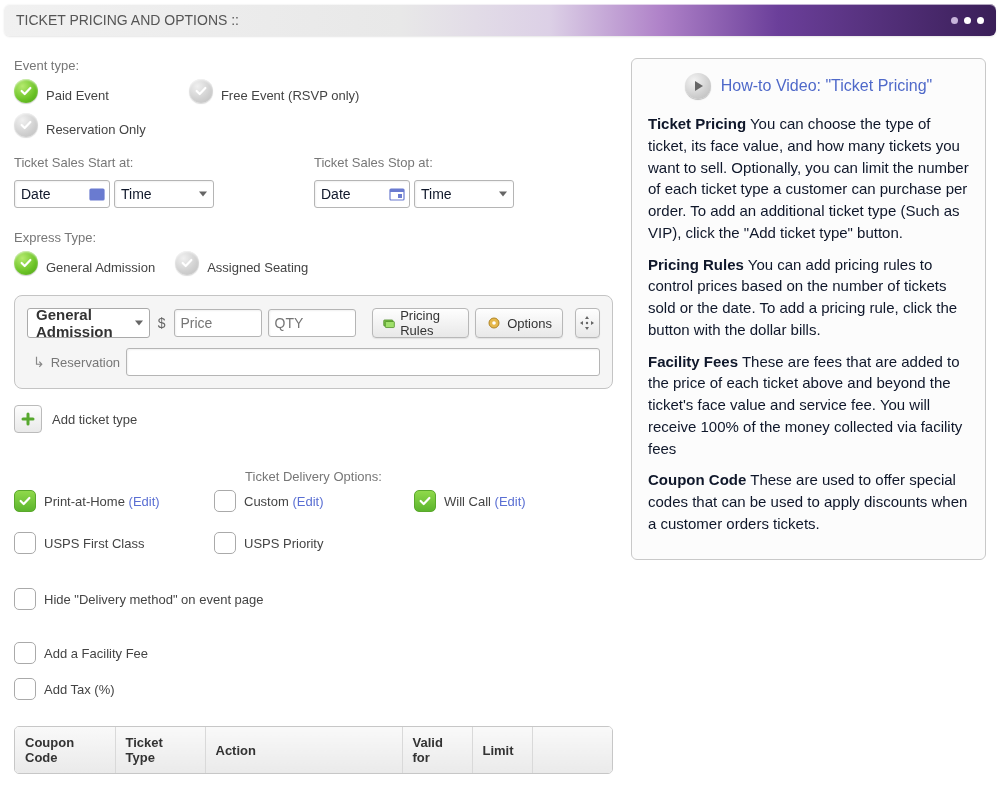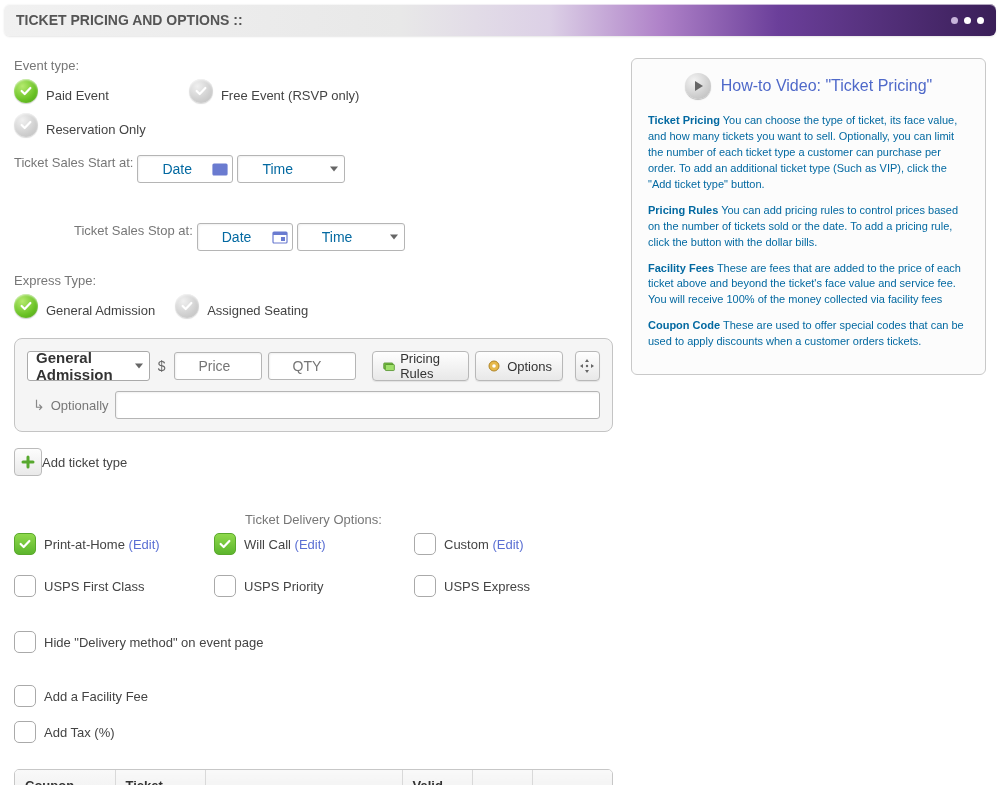--- a/index.html
+++ b/index.html
@@ -11,21 +11,21 @@
     padding: 4px;
   }
   .panel-header {
     display: flex;
     align-items: center;
     justify-content: space-between;
     height: 32px;
     padding: 0 12px;
     border-radius: 6px;
     font-size: 14px;
-    font-weight: bold;
+    font-weight: normal;
     color: #555;
     background: linear-gradient(90deg,#f1f1f1 0%,#e8e8e8 40%,#dcd0e6 55%,#b083c9 66%,#6b3f9a 78%,#3a1f58 100%);
     position: relative;
     box-shadow: inset 0 1px 0 rgba(255,255,255,.6), 0 1px 2px rgba(0,0,0,.1);
   }
   .header-dots { display: flex; gap: 6px; }
   .header-dots span { width:7px; height:7px; border-radius:50%; background:#c7b4da; }
   .header-dots span.on { background:#fff; }
   .content { display:flex; gap:18px; padding: 22px 10px 10px 10px; }
   .left { flex: 1; min-width:0; }
@@ -40,29 +40,29 @@
   .section-label { color:#777; margin-bottom:6px; }
   .row { display:flex; align-items:center; gap:20px; margin-bottom:10px; flex-wrap:wrap;}
   .radio-item { display:flex; align-items:flex-end; gap:8px; }
   .radio-circle {
     width:24px; height:24px; border-radius:50%; display:flex; align-items:center; justify-content:center;
   }
   .radio-circle.green { background: radial-gradient(circle at 35% 30%, #b5ea6e, #6ac225 60%, #4a9b14); box-shadow: inset 0 1px 2px rgba(255,255,255,.7), 0 1px 1px rgba(0,0,0,.2);}
   .radio-circle.grey { background: radial-gradient(circle at 35% 30%, #f0f0f0, #cfcfcf 60%, #bdbdbd); box-shadow: inset 0 1px 2px rgba(255,255,255,.7), 0 1px 1px rgba(0,0,0,.15);}
   .radio-circle svg { width:14px; height:14px; }
   .twocol { display:flex; gap:40px; margin-top:18px; flex-wrap:wrap;}
-  .column { display:flex; flex-direction:row; gap:4px; }
+  .column { display:flex; flex-direction:column; gap:4px; }
   .field-row { display:flex; gap:4px; }
   .input-like {
-    height:28px; border:1px solid #b5b5b5; border-radius:3px; background:#fff; display:flex; align-items:center; padding:0 24px; font-size:14px; color:#0369a1;
+    height:28px; border:1px solid #b5b5b5; border-radius:3px; background:#fff; display:flex; align-items:center; padding:0 6px; font-size:14px; color:#0f172a;
     box-shadow: inset 1px 1px 2px rgba(0,0,0,.06);
   }
   .date-field { width:96px; position:relative; }
   .date-field .cal { position:absolute; right:4px; top:5px; width:16px; height:16px; }
-  .select-field { width:108px; position:relative; padding-right:20px;text-align:right; }
+  .select-field { width:100px; position:relative; padding-right:20px;text-align:right; }
   .select-field::after, .big-select::after {
     content:""; position:absolute; right:6px; top:50%; transform:translateY(-50%); width:0;height:0;
     border-left:4px solid transparent; border-right:4px solid transparent; border-top:5px solid #666;
   }
   .ticket-box {
     border:1px solid #c4c4c4; border-radius:8px; padding:12px; background:#f5f5f5;
     width:600px; max-width:100%; margin-top:20px;
   }
   .tb-row1 { display:flex; gap:6px; align-items:center; }
   .big-select { width:150px; height:30px; border:1px solid #aaa; border-radius:3px; background:#fff; position:relative; display:flex; align-items:center; padding:0 22px 0 8px; font-size:15px; font-weight:bold; color:#333;}
@@ -70,21 +70,21 @@
   .price-input, .qty-input { width:88px; }
   .btn {
     height:30px; border:1px solid #b8b8b8; border-radius:4px; background:linear-gradient(#fefefe,#e8e8e8);
     display:flex; align-items:center; gap:5px; padding:0 10px; font-size:13px; color:#333; cursor:pointer;
     box-shadow: 0 1px 1px rgba(0,0,0,.08);
   }
   .btn-square { width:32px; padding:0; justify-content:center; }
   .tb-row2 { display:flex; align-items:center; gap:6px; margin-top:10px; }
   .desc-input { flex:1; }
   .arrow-sub { color:#888; font-size:14px; padding-left:6px;}
-  .add-row { display:flex; align-items:center; margin-top:16px; }
+  .add-row { display:flex; align-items:center; gap:10px; margin-top:16px; }
   .plus-btn {
     width:28px; height:28px; border:1px solid #bbb; border-radius:4px; background:linear-gradient(#fdfdfd,#e9e9e9);
     display:flex; align-items:center; justify-content:center;
   }
   .delivery { margin-top:36px;text-align:center; }
   .delivery-grid { display:grid; grid-template-columns: 200px 200px 200px; row-gap:20px; column-gap:0; }
   .check-item { display:flex; align-items:center; gap:8px; }
   .checkbox {
     width:22px; height:22px; border:1px solid #aaa; border-radius:5px; background:#fff; display:flex; align-items:center; justify-content:center;
   }
@@ -94,21 +94,21 @@
   .edit-link { color:#5a6fd3; cursor:pointer; }
   .misc-options { margin-top:34px; display:flex; flex-direction:column; gap:14px; }
   .coupon-table { width:600px; max-width:100%; margin-top:26px; border:1px solid #c7c7c7; border-radius:5px; overflow:hidden; }
   .coupon-table table { width:100%; border-collapse:collapse; }
   .coupon-table th { text-align:left; font-weight:bold; color:#333; padding:8px 10px; background:linear-gradient(#f9f9f9,#eaeaea); border-right:1px solid #d9d9d9; font-size:13px;}
   .coupon-table th:last-child { border-right:none; }
   .help-header { display:flex; gap:10px; align-items:center; justify-content:center; margin-bottom:14px; }
   .help-link { color:#4f69c9; font-size:16px; }
   .play-btn { width:26px; height:26px; border-radius:50%; background:radial-gradient(circle at 35% 30%,#f4f4f4,#cfcfcf 60%,#b8b8b8); display:flex; align-items:center; justify-content:center; box-shadow:0 1px 1px rgba(0,0,0,.25);}
   .play-btn::after { content:""; width:0;height:0; border-left:8px solid #666; border-top:5px solid transparent; border-bottom:5px solid transparent; margin-left:2px;}
-  .help-p { font-size:11px; color:#0369a1; line-height:1.45; margin-bottom:10px; }
+  .help-p { font-size:15px; color:#0f172a; line-height:1.45; margin-bottom:10px; }
   .help-p b { font-weight:bold; }
   .cal-icon { fill:#6a7bd0; }
 </style>
 </head>
 <body>
 
 <div class="panel-header">
   <span>TICKET PRICING AND OPTIONS ::</span>
   <div class="header-dots">
     <span></span>
@@ -233,21 +233,21 @@
         <div style="flex:1"></div>
         <div class="btn btn-square">
           <svg width="16" height="16" viewBox="0 0 16 16">
               <path d="M8 1 L10 4 H6 Z M8 15 L6 12 H10 Z M1 8 L4 6 V10 Z M15 8 L12 10 V6 Z" fill="#666"></path>
               <circle cx="8" cy="8" r="1.2" fill="#666"></circle>
             </svg>
         </div>
       </div>
       <div class="tb-row2">
         <span class="arrow-sub">↳</span>
-        <span style="color:#777">Optionally</span>
+        <span style="color:#777">Reservation</span>
         <input class="input-like desc-input" style="">
       </div>
     </div>
 
     <div class="add-row">
       <div class="plus-btn">
         <svg width="16" height="16" viewBox="0 0 16 16">
             <path d="M8 3 V13 M3 8 H13" stroke="#57a82e" stroke-width="3" stroke-linecap="round"></path>
           </svg>
       </div>
@@ -259,42 +259,38 @@
       <div class="delivery-grid">
         <div class="check-item">
           <div class="checkbox checked">
               <svg viewBox="0 0 16 16">
                 <path d="M3 8 L6.5 11.5 L13 4.5" stroke="#fff" stroke-width="2.5" fill="none" stroke-linecap="round" stroke-linejoin="round"></path>
               </svg>
             </div>
           <span><span>Print-at-Home</span> <span class="edit-link">(Edit)</span></span>
         </div>
         <div class="check-item">
+          <div class="checkbox"></div>
+          <span><span>Custom</span> <span class="edit-link">(Edit)</span></span>
+        </div>
+        <div class="check-item">
           <div class="checkbox checked">
               <svg viewBox="0 0 16 16">
                 <path d="M3 8 L6.5 11.5 L13 4.5" stroke="#fff" stroke-width="2.5" fill="none" stroke-linecap="round" stroke-linejoin="round"></path>
               </svg>
             </div>
           <span><span>Will Call</span> <span class="edit-link">(Edit)</span></span>
         </div>
         <div class="check-item">
           <div class="checkbox"></div>
-          <span><span>Custom</span> <span class="edit-link">(Edit)</span></span>
-        </div>
-        <div class="check-item">
-          <div class="checkbox"></div>
           <span>USPS First Class</span>
         </div>
         <div class="check-item">
           <div class="checkbox"></div>
           <span>USPS Priority</span>
-        </div>
-        <div class="check-item">
-          <div class="checkbox"></div>
-          <span>USPS Express</span>
         </div>
       </div>
     </div>
 
     <div class="misc-options">
       <div class="check-item">
         <div class="checkbox"></div>
         <span>Hide "Delivery method" on event page</span>
       </div>
       <div class="check-item" style="margin-top:18px">

